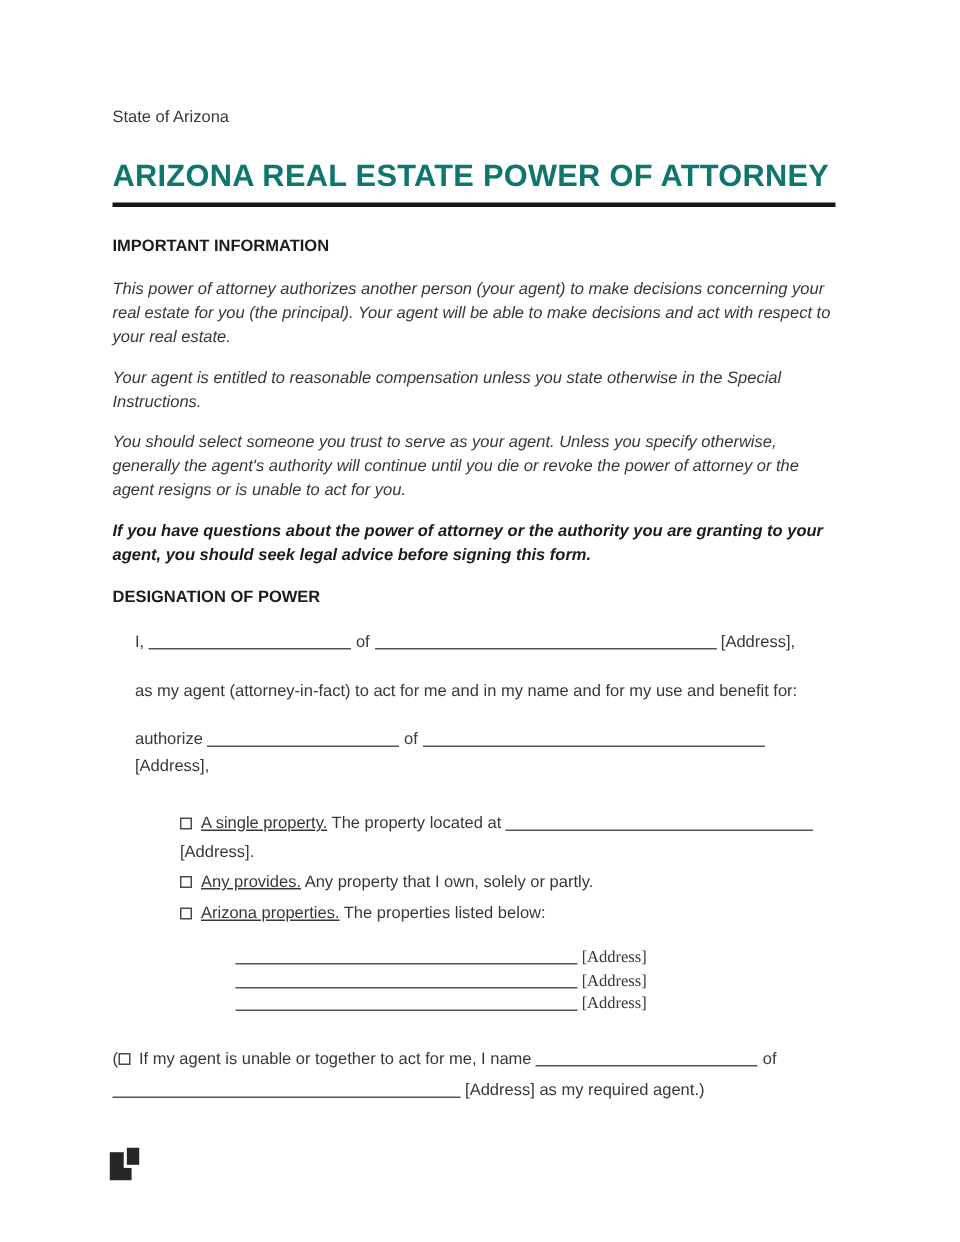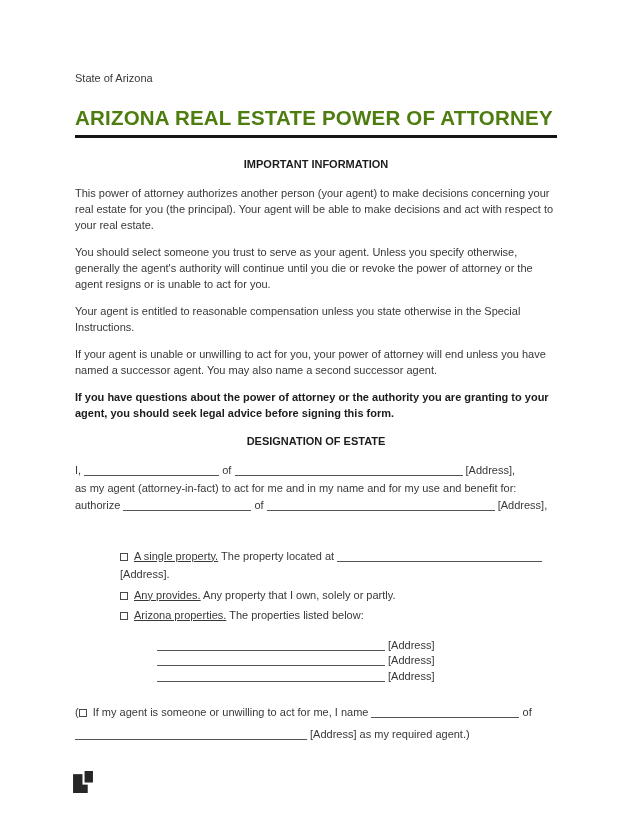--- a/index.html
+++ b/index.html
@@ -19,45 +19,45 @@
   }
   .state-label {
     font-size: 11px;
     line-height: 13px;
     margin: 0 0 21px 0;
   }
   h1.doc-title {
     font-size: 20.5px;
     line-height: 24px;
     font-weight: bold;
-    color: #4d7c0f;
+    color: #0f766e;
     letter-spacing: 0.2px;
     margin: 0 0 19px 0;
     padding: 0 0 5px 0;
     border-bottom: 3px solid #151515;
     white-space: nowrap;
   }
   h2.section-heading {
     font-size: 11px;
     line-height: 14px;
     font-weight: bold;
     color: #1c1c1c;
-    text-align: center;
     margin: 0 0 14px 0;
   }
   p.para {
     font-size: 11px;
     line-height: 16px;
     margin: 0 0 11px 0;
+    font-style: italic;
   }
   p.para.bold { font-weight: bold; color: #1c1c1c; margin-bottom: 13px; }
   .form-line {
     font-size: 11px;
     line-height: 17.5px;
-    margin: 0;
+    margin: 15px;
   }
   .blank {
     display: inline-block;
     border-bottom: 1px solid #555555;
     height: 12px;
     vertical-align: -2px;
   }
   .w135 { width: 135px; }
   .w128 { width: 128px; }
   .w228 { width: 228px; }
@@ -67,30 +67,31 @@
   .checkbox {
     display: inline-block;
     width: 8px;
     height: 8px;
     border: 1px solid #4a4a4a;
     background: #ffffff;
     margin-right: 6px;
     vertical-align: -1px;
   }
   .options {
-    margin: 32px 0 0 45px;
+    margin: 20px 0 0 45px;
   }
   .option-item {
     font-size: 11px;
     line-height: 18.5px;
     margin: 0 0 2px 0;
   }
   .option-label { text-decoration: underline; }
   .address-rows {
     margin: 13px 0 0 82px;
+    font-family: Liberation Serif, serif;
   }
   .address-row {
     font-size: 11px;
     line-height: 15.5px;
   }
   .successor {
     font-size: 11px;
     line-height: 21.5px;
     margin: 18px 0 0 0;
   }
@@ -103,26 +104,25 @@
 
 <div class="page">
 
   <p class="state-label">State of Arizona</p>
 
   <h1 class="doc-title">ARIZONA REAL ESTATE POWER OF ATTORNEY</h1>
 
   <h2 class="section-heading">IMPORTANT INFORMATION</h2>
 
   <p class="para">This power of attorney authorizes another person (your agent) to make decisions concerning your real estate for you (the principal). Your agent will be able to make decisions and act with respect to your real estate.</p>
+  <p class="para">Your agent is entitled to reasonable compensation unless you state otherwise in the Special Instructions.</p>
   <p class="para">You should select someone you trust to serve as your agent. Unless you specify otherwise, generally the agent's authority will continue until you die or revoke the power of attorney or the agent resigns or is unable to act for you.</p>
-  <p class="para">Your agent is entitled to reasonable compensation unless you state otherwise in the Special Instructions.</p>
-  <p class="para">If your agent is unable or unwilling to act for you, your power of attorney will end unless you have named a successor agent. You may also name a second successor agent.</p>
   <p class="para bold">If you have questions about the power of attorney or the authority you are granting to your agent, you should seek legal advice before signing this form.</p>
 
-  <h2 class="section-heading">DESIGNATION OF ESTATE</h2>
+  <h2 class="section-heading">DESIGNATION OF POWER</h2>
 
   <p class="form-line">
     <span>I,</span>
     <span class="blank w135"></span>
     <span>of</span>
     <span class="blank w228"></span>
     <span>[Address],</span>
   </p>
   <p class="form-line">as my agent (attorney-in-fact) to act for me and in my name and for my use and benefit for:</p>
   <p class="form-line">
@@ -159,21 +159,21 @@
       <span class="blank w228"></span>
       <span>[Address]</span>
     </div>
     <div class="address-row">
       <span class="blank w228"></span>
       <span>[Address]</span>
     </div>
   </div>
 
   <p class="successor">
-    <span>(</span><span class="checkbox"></span><span>If my agent is someone or unwilling to act for me, I name</span>
+    <span>(</span><span class="checkbox"></span><span>If my agent is unable or together to act for me, I name</span>
     <span class="blank w148"></span>
     <span>of</span>
     <br>
     <span class="blank w232"></span>
     <span>[Address] as my required agent.)</span>
   </p>
 
   <div class="logo-wrap">
     <svg width="20" height="22" viewBox="0 0 19 21" aria-hidden="true">
       <rect x="0" y="3" width="14" height="18" fill="#262626"></rect>

